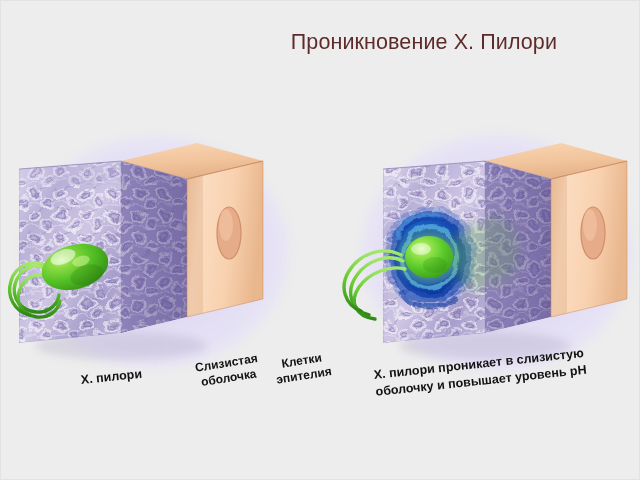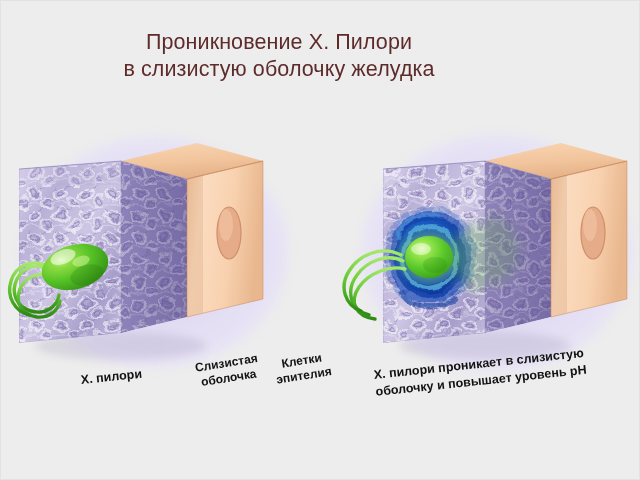--- a/index.html
+++ b/index.html
@@ -7,21 +7,21 @@
     width:640px;height:480px;overflow:hidden;
     background:#ededed;
     font-family:"Liberation Sans","DejaVu Sans",sans-serif;
     position:relative;
   }
   #stage{position:absolute;inset:0;width:640px;height:480px;
          border:1px solid #e2e2e2;box-sizing:border-box;background:#ededed;}
 
   
   .title{
-    position:absolute;left:0;top:28px;width:556px;text-align:center;
+    position:absolute;left:0;top:28px;width:556px;text-align:right;
     color:#5e2b2b;font-size:21.5px;font-weight:400;line-height:27px;
     letter-spacing:.1px;
   }
   .title .l2{display:block;}
 
   
   .halo{position:absolute;border-radius:50%;
         background:radial-gradient(ellipse at 50% 50%,
            #ddd7f1 0%, #e1dcf3 45%, #e7e3f5 66%, rgba(233,230,246,.55) 80%,
            rgba(237,237,237,0) 94%);
@@ -46,21 +46,20 @@
   #caption-right{left:372px;top:366px;font-size:12.5px;transform:rotate(-6deg);transform-origin:left top;line-height:17px;}
   .lbl .l2{display:block;}
 </style>
 </head>
 <body>
 
 <div id="stage">
 
   <div class="title">
     <span>Проникновение X. Пилори</span>
-    <span class="l2">в слизистую оболочку желудка</span>
   </div>
 
   <div class="halo" id="halo-left"></div>
   <div class="halo" id="halo-right"></div>
 
   <div class="scene" id="scene-left">
 
     <svg width="330" height="280" viewBox="0 0 330 280" style="position:absolute;left:0;top:0;">
       <defs>
         <linearGradient id="Lmuc" x1="0" y1="0" x2="1" y2="1">

